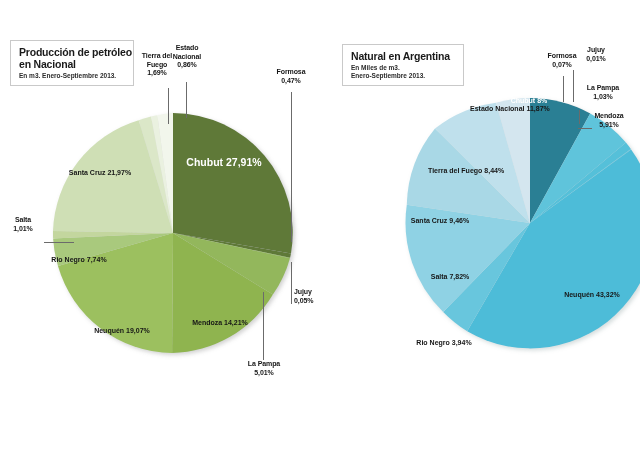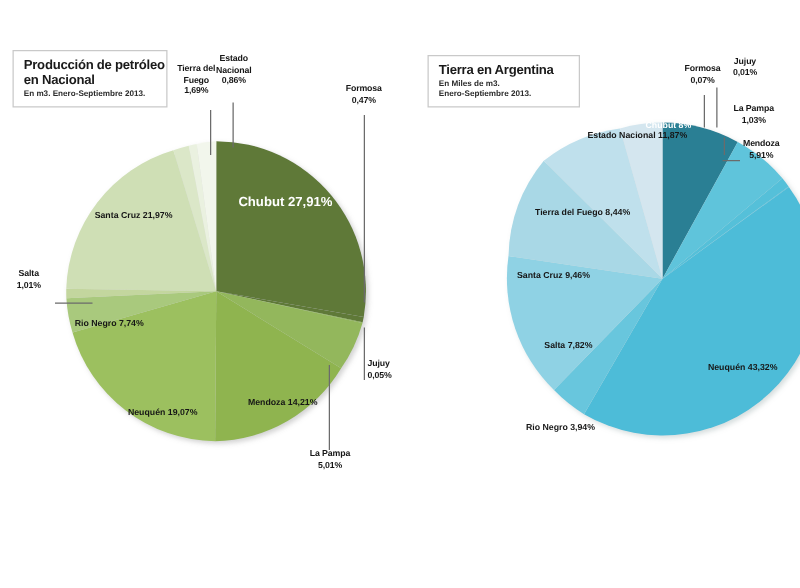--- a/index.html
+++ b/index.html
@@ -58,21 +58,21 @@
   .lbl .pc{display:block;}
   .lbl.right{text-align:left;}
 
   
   .lbl-in{
     position:absolute;
     font-size:7px;
     font-weight:bold;
     color:#161616;
     line-height:9px;
-    text-align:right;
+    text-align:center;
     white-space:nowrap;
   }
   .lbl-in.big{font-size:10.5px;line-height:13px;color:#ffffff;}
   .lbl-in.white{color:#ffffff;}
 
   .leader{position:absolute;background:#6b6b6b;}
   .leader.v{width:1px;}
   .leader.h{height:1px;}
 </style>
 </head>
@@ -185,21 +185,21 @@
 
     <div class="lbl right" style="left:294px;top:288px;width:40px;">
       <span class="nm">Jujuy</span>
       <span class="pc">0,05%</span>
     </div>
   </div>
 
   <div class="panel" style="left:330px;top:0;width:310px;height:470px;">
 
     <div class="titlebox" style="left:12px;top:44px;width:122px;">
-      <div class="t-line">Tierra en Argentina</div>
+      <div class="t-line">Natural en Argentina</div>
       <div class="t-sub">En  Miles de m3.</div>
       <div class="t-sub" style="margin-top:0;">Enero-Septiembre 2013.</div>
     </div>
 
     <div class="pie-wrap" style="left:72px;top:88px;">
       <svg width="260" height="270" viewBox="0 0 260 270">
         <defs>
           <filter id="sh2" x="-20%" y="-20%" width="150%" height="150%">
             <feDropShadow dx="2" dy="2" stdDeviation="2" flood-color="#9aa" flood-opacity="0.4"></feDropShadow>
           </filter>

